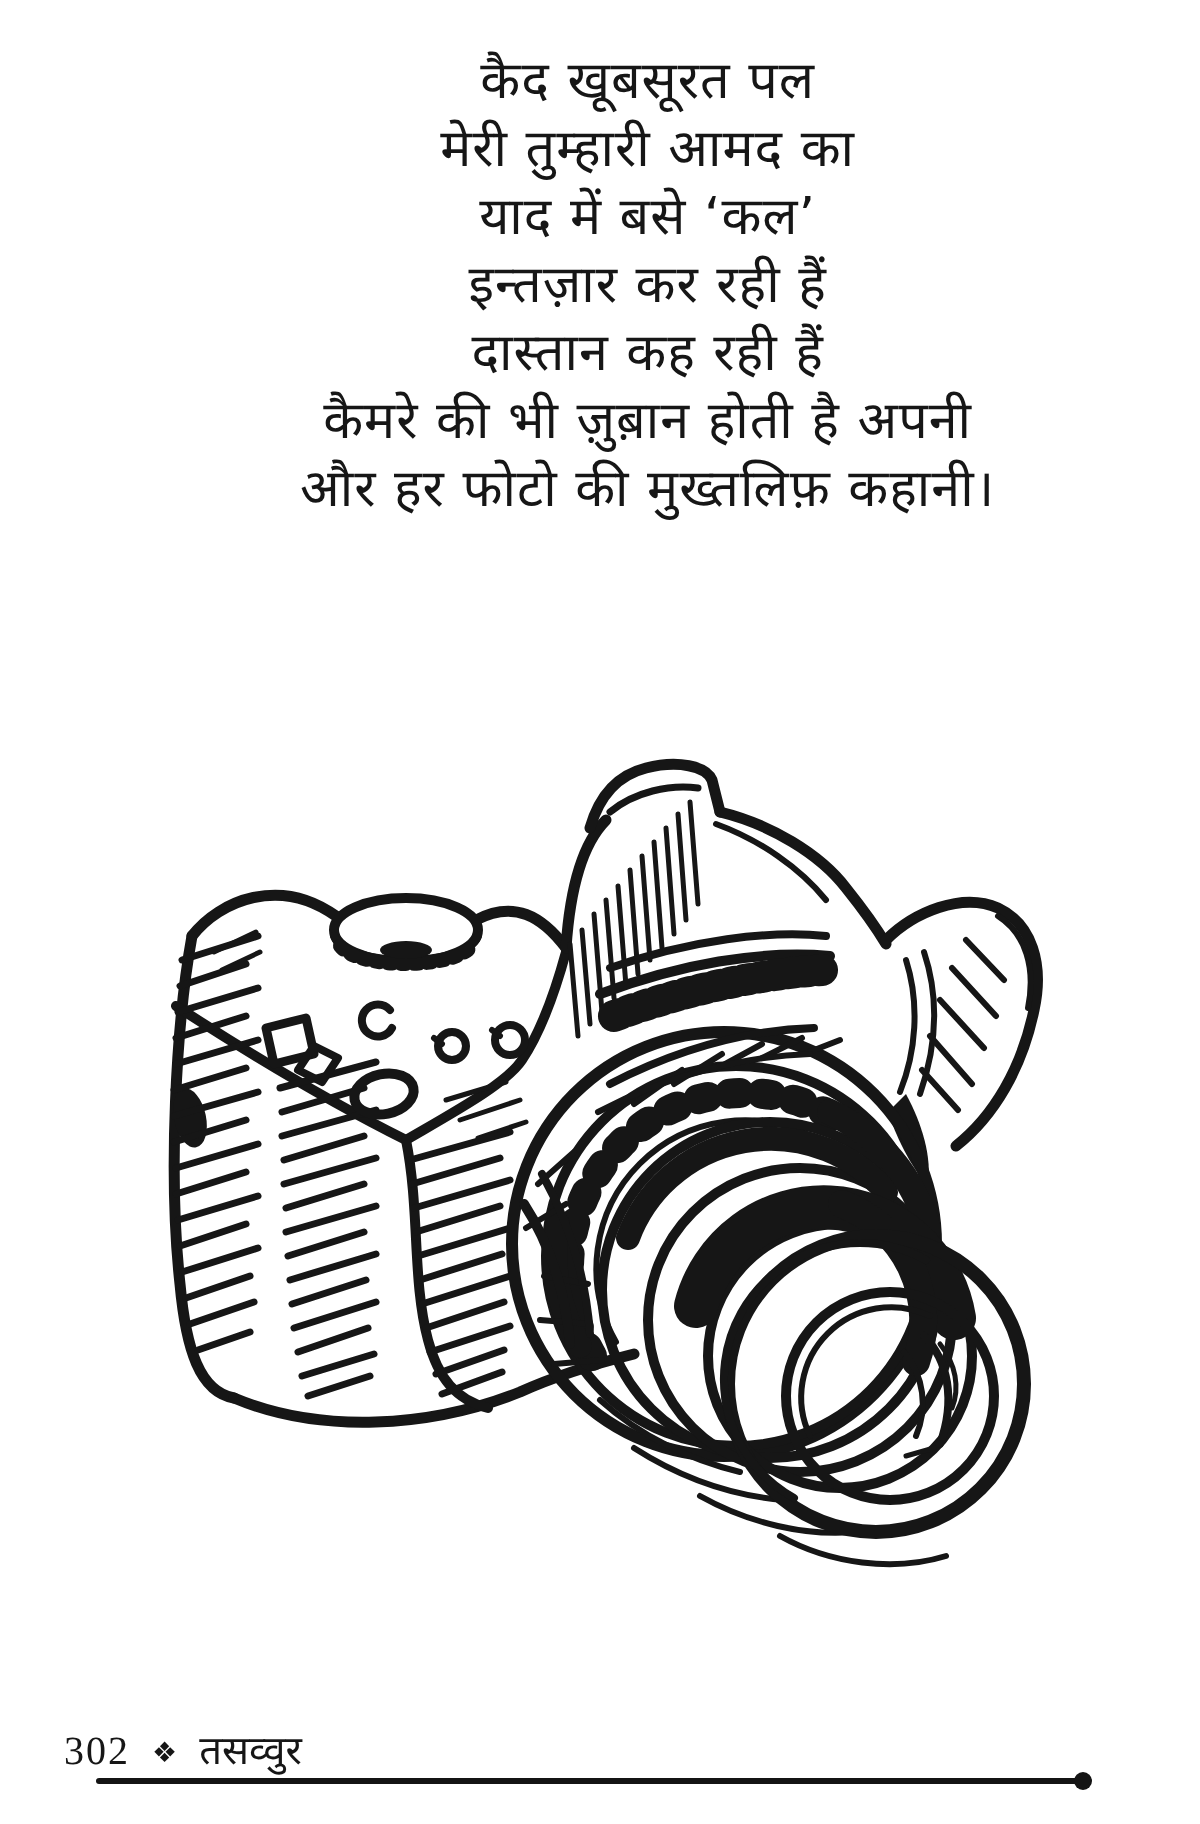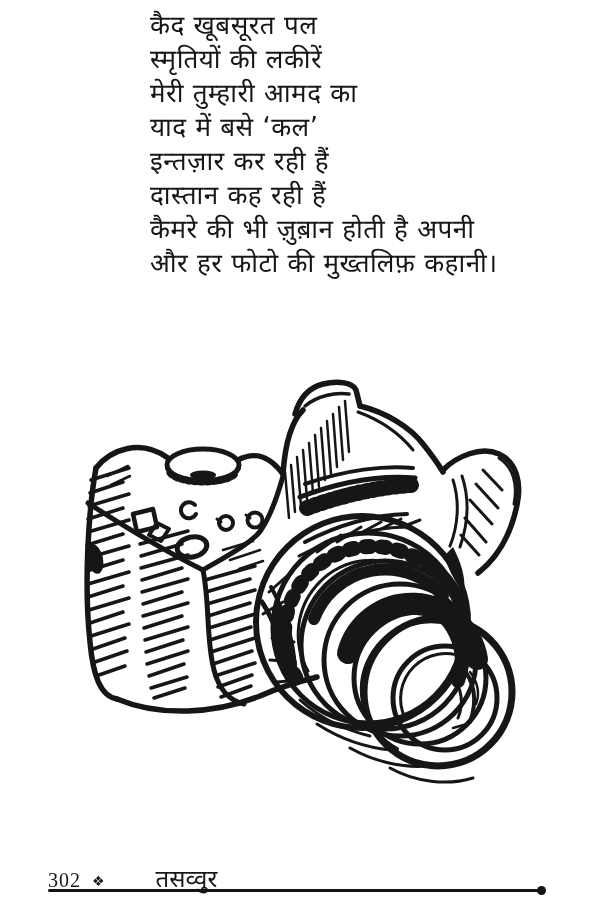--- a/index.html
+++ b/index.html
@@ -1,48 +1,47 @@
 <!DOCTYPE html>
 <html><head>
 <meta charset="utf-8">
 <style>
   html,body{margin:0;padding:0;background:#e8e8e8;}
   .page{
     position:relative;width:600px;height:912px;margin:0 auto;
     background:#ffffff;overflow:hidden;
     font-family:"DejaVu Sans","Liberation Sans",sans-serif;color:#161616;
   }
-  .poem{position:absolute;left:150px;top:8px;}
+  .poem{position:absolute;left:150px;top:24px;text-align:center;}
   .poem-line{
     font-size:26px;line-height:34px;white-space:nowrap;
     letter-spacing:0.5px;color:#161616;
   }
   .illustration{position:absolute;left:55px;top:372px;width:480px;height:432px;}
   .illustration svg{display:block;width:480px;height:432px;}
   .footer-text{
-    position:absolute;left:48px;top:861px;display:flex;align-items:baseline;gap:11px;
+    position:absolute;left:32px;top:861px;display:flex;align-items:baseline;gap:11px;
     font-size:20px;color:#161616;
   }
   .footer-page-number{font-family:"Liberation Serif","DejaVu Serif",serif;letter-spacing:1px;}
   .footer-sep{font-size:14px;position:relative;top:-1px;}
-  .footer-book-title{font-size:24px;margin-left:40px;}
+  .footer-book-title{font-size:20px;}
   .footer-rule{position:absolute;left:48px;top:889px;width:494px;height:3px;background:#141414;border-radius:2px;}
   .footer-dot{position:absolute;left:537px;top:886px;width:9px;height:9px;border-radius:50%;background:#141414;}
   
   .ink{stroke:#161616;fill:none;stroke-linecap:round;stroke-linejoin:round;}
   .fill{fill:#161616;stroke:none;}
 </style>
 </head>
 <body>
 
 <div class="page">
 
   <div class="poem">
     <div class="poem-line">कैद खूबसूरत पल</div>
-    <div class="poem-line">स्मृतियों की लकीरें</div>
     <div class="poem-line">मेरी तुम्हारी आमद का</div>
     <div class="poem-line">याद में बसे ‘कल’</div>
     <div class="poem-line">इन्तज़ार कर रही हैं</div>
     <div class="poem-line">दास्तान कह रही हैं</div>
     <div class="poem-line">कैमरे की भी ज़ुब़ान होती है अपनी</div>
     <div class="poem-line">और हर फोटो की मुख्तलिफ़ कहानी।</div>
   </div>
 
   <div class="illustration">
     <svg viewBox="0 0 480 432" xmlns="http://www.w3.org/2000/svg">

